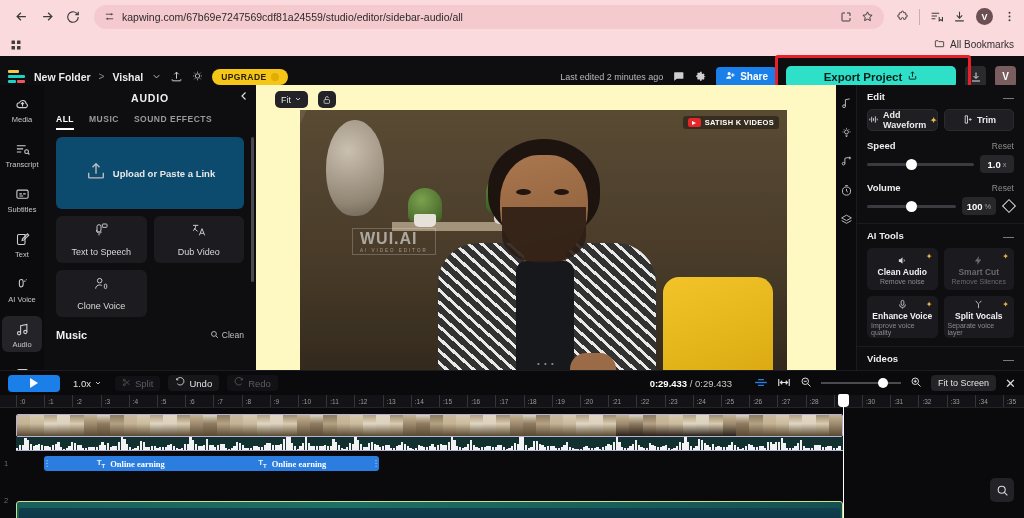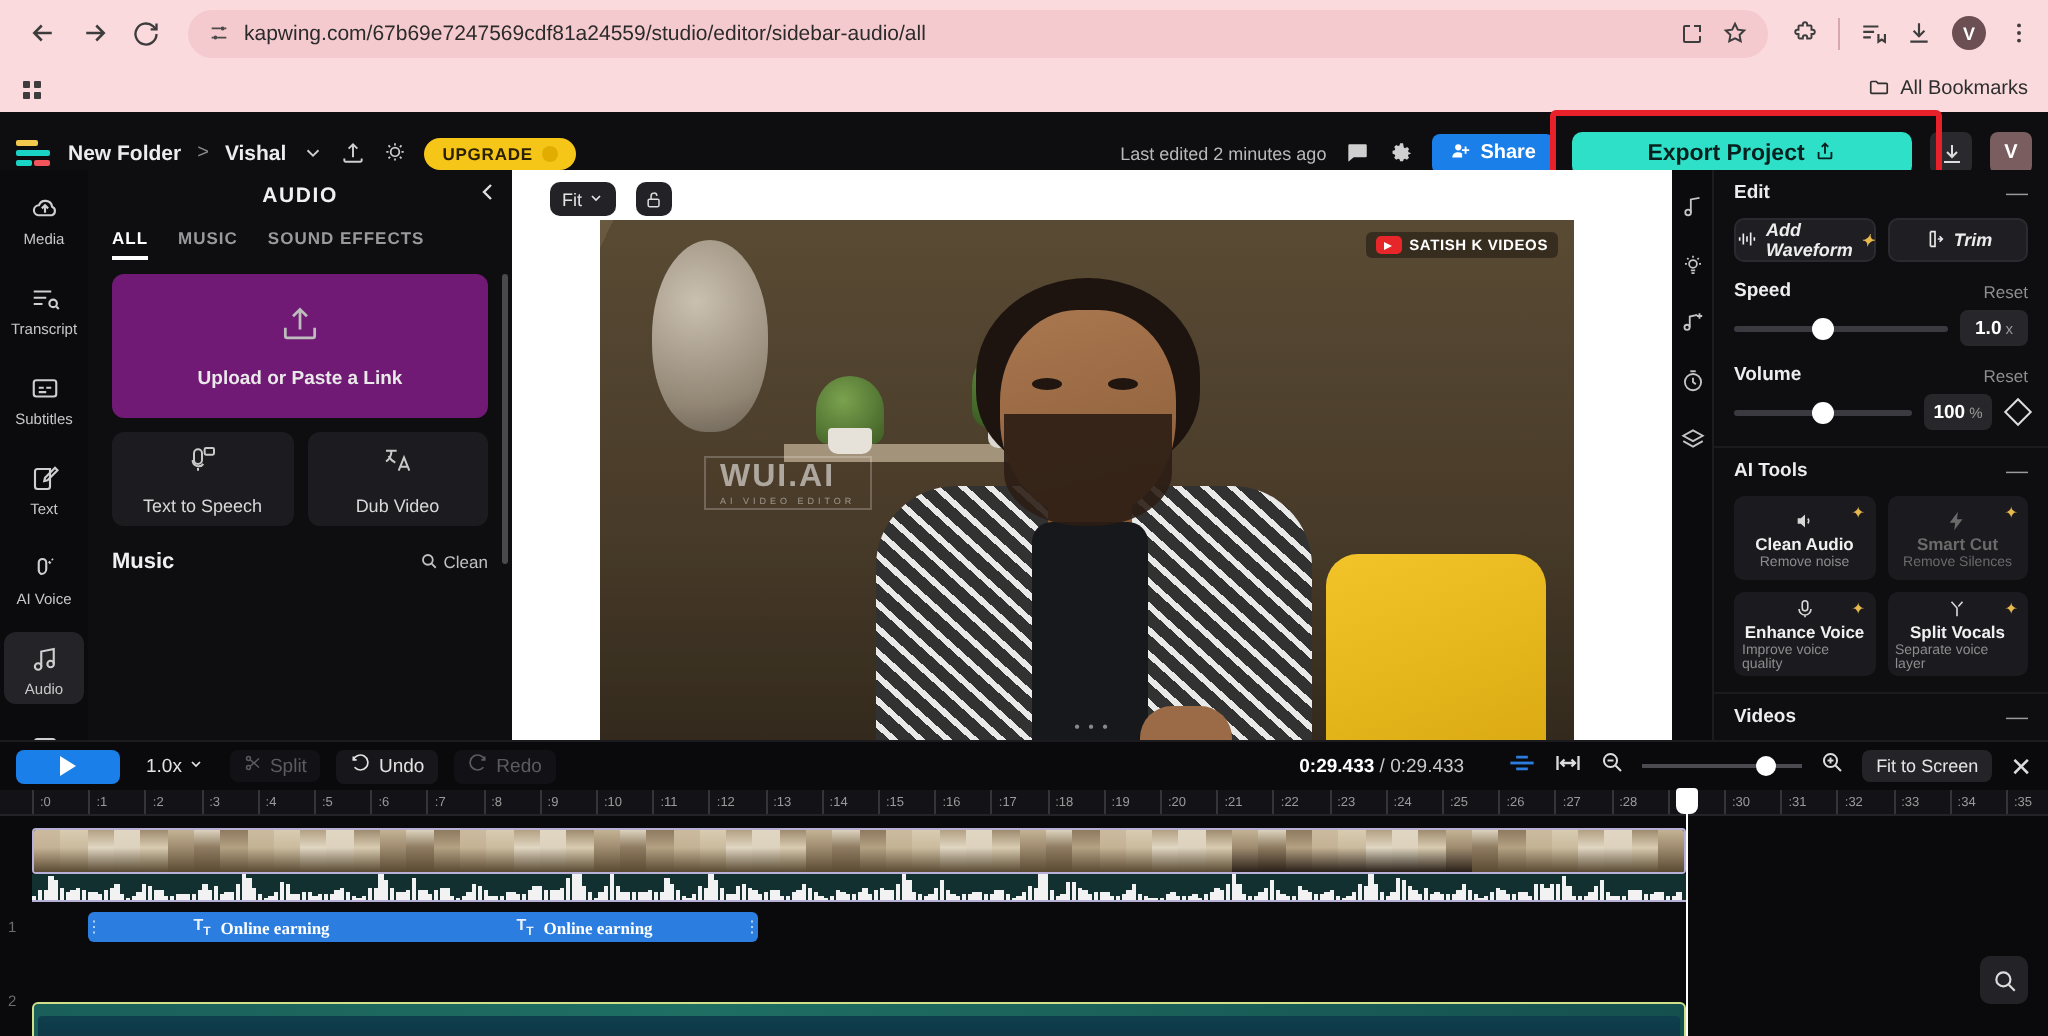--- a/index.html
+++ b/index.html
@@ -70,34 +70,34 @@
 
   
   .panel { position:absolute; top:85px; left:44px; width:212px; bottom:0; background:#0e0e11; }
   .panel-head { height:25px; display:flex; align-items:center; justify-content:center; position:relative; }
   .panel-title { font-size:10.5px; font-weight:bold; letter-spacing:.8px; color:#f0f0f0; }
   .panel-collapse { position:absolute; right:6px; top:5px; color:#ddd; font-size:12px; }
   .tabs { display:flex; gap:15px; padding:4px 12px 0 12px; }
   .tab { font-size:8.5px; font-weight:bold; letter-spacing:.5px; color:#9a9a9a; padding-bottom:4px; }
   .tab.active { color:#fff; border-bottom:2px solid #fff; }
   .panel-body { padding:7px 12px 0 12px; }
-  .upload-box { background:#701a75; border-radius:6px; height:72px; display:flex; flex-direction:column;
+  .upload-box { background:#0c4a6e; border-radius:6px; height:72px; display:flex; flex-direction:row;
                 align-items:center; justify-content:center; gap:6px; }
   .upload-lbl { font-size:9.5px; font-weight:bold; color:#e9e9e9; }
   .grid2 { display:grid; grid-template-columns:1fr 1fr; gap:7px; margin-top:7px; }
   .tile { background:#1c1c20; border-radius:6px; height:47px; display:flex; flex-direction:column;
           align-items:center; justify-content:center; gap:5px; }
   .tile-lbl { font-size:9px; color:#d8d8d8; }
   .music-row { display:flex; align-items:center; margin-top:12px; }
   .music-h { font-size:11px; font-weight:bold; color:#f0f0f0; }
   .music-search { margin-left:auto; font-size:8.5px; color:#c0c0c0; display:flex; align-items:center; gap:3px; }
   .panel-scroll { position:absolute; right:2px; top:52px; width:3px; height:145px; background:#4a4a4e; border-radius:2px; }
 
   
-  .stage { position:absolute; top:85px; left:256px; right:188px; bottom:148px; background:#ffffff; }
+  .stage { position:absolute; top:85px; left:256px; right:188px; bottom:148px; background:#fef9c3; }
   .fit-btn { position:absolute; left:19px; top:6px; background:#222227; border-radius:5px; height:17px;
              padding:0 6px; display:flex; align-items:center; gap:3px; font-size:9px; color:#e4e4e4; }
   .lock-btn { position:absolute; left:62px; top:6px; background:#222227; border-radius:5px; width:18px;
               height:17px; display:flex; align-items:center; justify-content:center; color:#ddd; }
   .video { position:absolute; left:44px; top:25px; width:487px; height:275px; overflow:hidden;
            background:linear-gradient(170deg,#2a2218 0%,#4a3a28 40%,#3a2e20 100%); }
   .v-wall { position:absolute; inset:0; background:
       linear-gradient(115deg, rgba(255,255,255,0.04) 0 6px, rgba(0,0,0,0.10) 6px 14px),
       linear-gradient(65deg, rgba(255,255,255,0.05) 0 6px, rgba(0,0,0,0.08) 6px 14px),
       linear-gradient(180deg,#6b5a3e 0%,#574731 55%,#3a2f20 100%); }
@@ -143,21 +143,21 @@
   
   .rrail { position:absolute; top:85px; right:168px; width:20px; bottom:148px; background:#0b0b0d;
            display:flex; flex-direction:column; align-items:center; padding-top:12px; gap:16px; }
   .rrail-ico { color:#c4c4c4; display:flex; align-items:center; justify-content:center; }
   .rpanel { position:absolute; top:85px; right:0; width:168px; bottom:148px; background:#0e0e11;
             border-left:1px solid #1c1c20; overflow:hidden; }
   .sect { padding:6px 10px 8px 10px; border-bottom:1px solid #1b1b1f; }
   .sect-head { display:flex; align-items:center; margin-bottom:7px; }
   .sect-title { font-size:9.5px; font-weight:bold; color:#ededed; }
   .sect-min { margin-left:auto; color:#9a9a9a; font-size:11px; line-height:6px; }
-  .btn-row { display:flex; gap:6px;font-style:italic; }
+  .btn-row { display:flex; gap:6px; }
   .ebtn { flex:1; background:#1e1e23; border:1px solid #2a2a30; border-radius:5px; height:22px;
           display:flex; align-items:center; justify-content:center; gap:4px; font-size:9px; color:#ececec; font-weight:bold; }
   .ctl-row { display:flex; align-items:center; margin-top:9px; }
   .ctl-lbl { font-size:9.5px; font-weight:bold; color:#ededed; }
   .ctl-reset { margin-left:auto; font-size:8.5px; color:#8e8e8e; }
   .sl-row { display:flex; align-items:center; gap:6px; margin-top:4px; }
   .slider { position:relative; flex:1; height:3px; background:#3a3a40; border-radius:2px; }
   .slider .knob { position:absolute; top:-4px; width:11px; height:11px; border-radius:50%; background:#fff; }
   .numbox { background:#26262b; border-radius:4px; height:18px; min-width:34px; padding:0 4px;
             display:flex; align-items:center; justify-content:center; gap:2px; font-size:9.5px; color:#fff; font-weight:bold; }
@@ -494,20 +494,30 @@
           <span class="tile-lbl">Text to Speech</span>
         </div>
         <div class="tile">
           <span>
             <svg width="16" height="16" viewBox="0 0 24 24" fill="none" stroke="#c9c9c9" stroke-width="1.5">
                 <path d="M3 5h8M7 5v1c0 3-2 6-4 7M5 9c1 2 3 4 5 5"></path>
                 <path d="M12.5 20l4-10 4 10M14 17h5"></path>
               </svg>
           </span>
           <span class="tile-lbl">Dub Video</span>
+        </div>
+        <div class="tile">
+          <span>
+            <svg width="16" height="16" viewBox="0 0 24 24" fill="none" stroke="#c9c9c9" stroke-width="1.5">
+                <circle cx="10" cy="7" r="3.4"></circle>
+                <path d="M4 19c0-3.5 2.7-5.6 6-5.6 1.2 0 2.3.3 3.2.8"></path>
+                <path d="M17 14v3a1.8 1.8 0 1 0 3.6 0v-3a1.8 1.8 0 1 0-3.6 0z"></path>
+              </svg>
+          </span>
+          <span class="tile-lbl">Clone Voice</span>
         </div>
       </div>
       <div class="music-row">
         <span class="music-h">Music</span>
         <span class="music-search">
           <span>
             <svg width="9" height="9" viewBox="0 0 24 24" fill="none" stroke="currentColor" stroke-width="2.4">
                 <circle cx="10.5" cy="10.5" r="6.5"></circle>
                 <path d="M15.5 15.5L21 21"></path>
               </svg>

